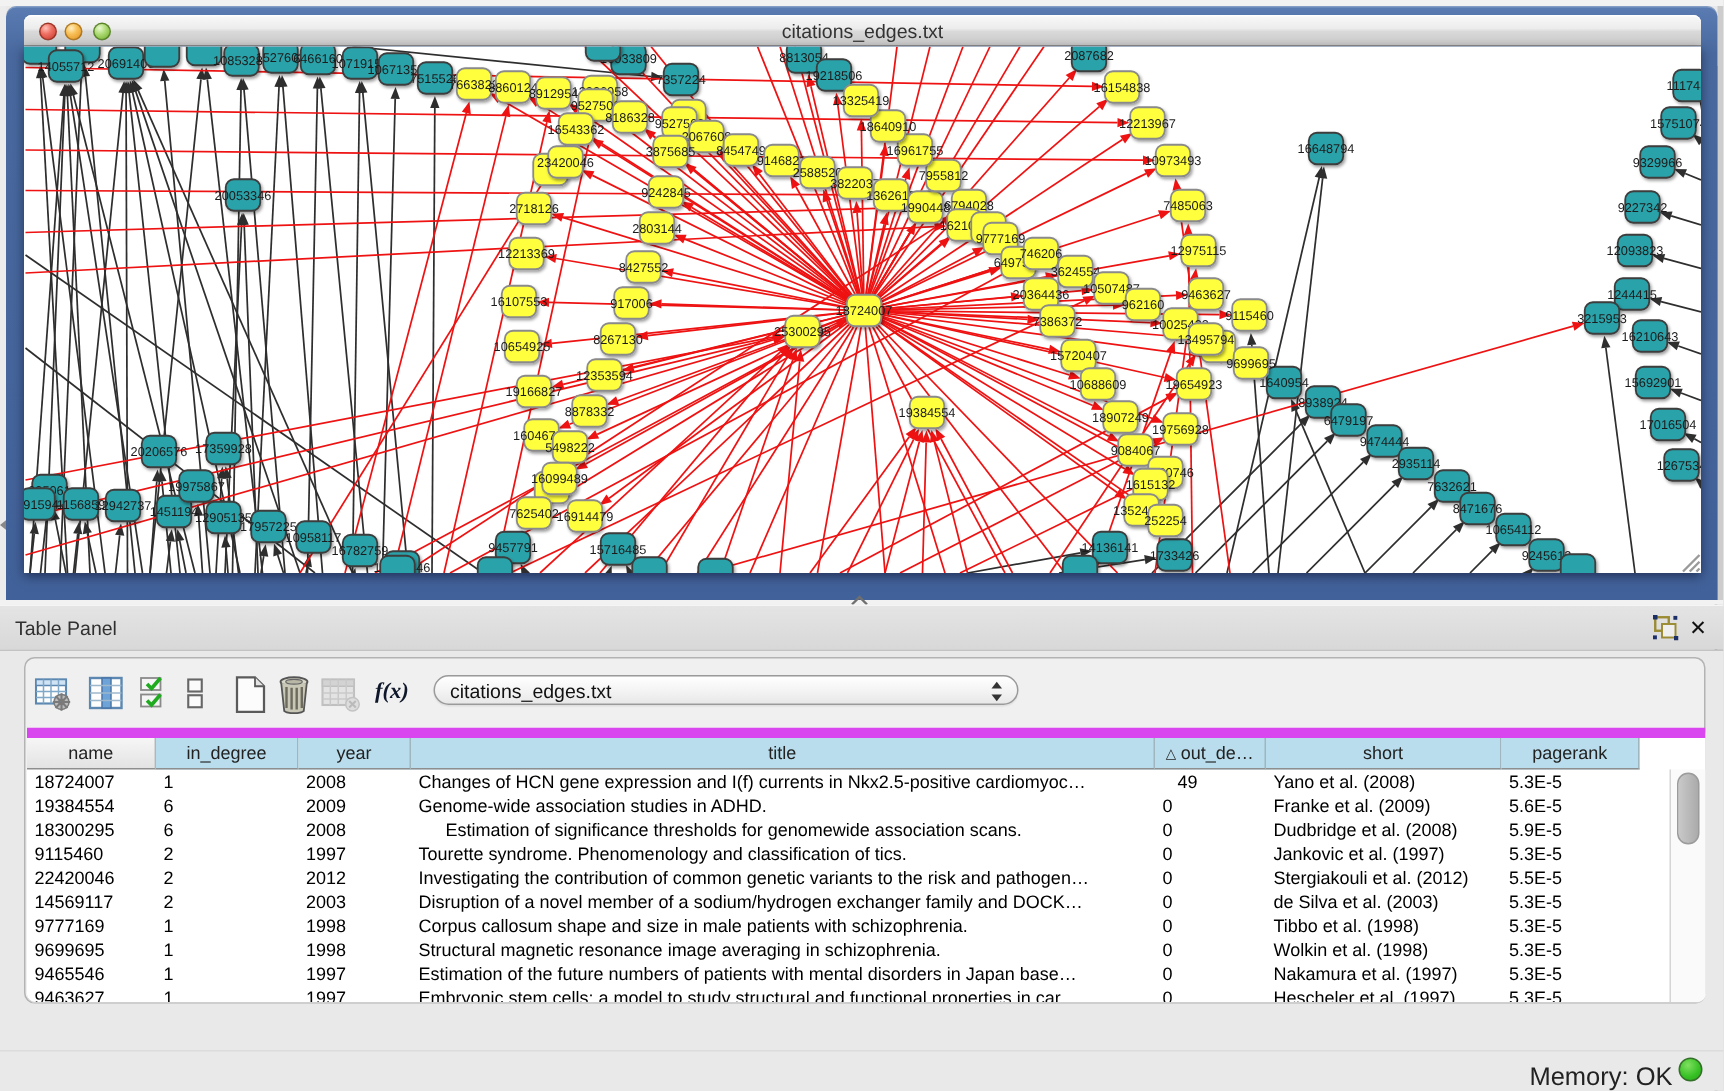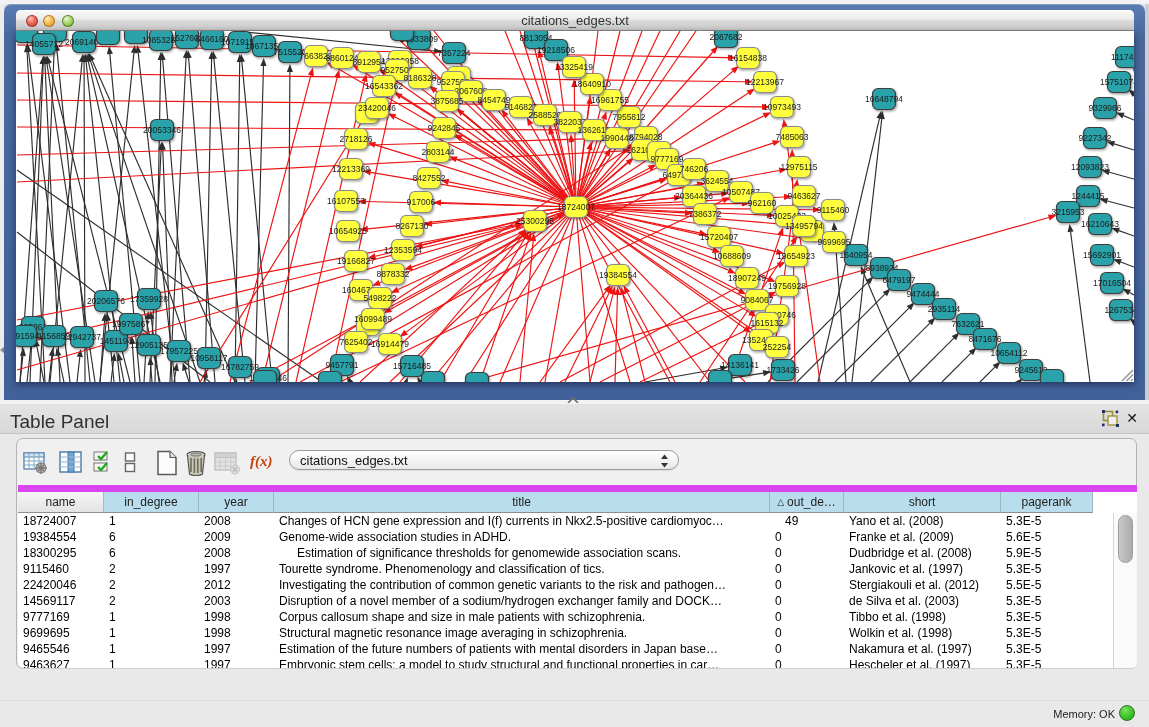--- a/index.html
+++ b/index.html
@@ -34,33 +34,33 @@
   .net-canvas { position:absolute; left:12px; top:27px; width:1118px; height:351px; background:#ffffff;
       box-shadow:0 2px 7px rgba(0,0,20,.5); overflow:hidden; }
   .net-canvas svg { display:block; }
 
   .split-strip { position:absolute; left:0; top:400px; width:1149px; height:3px; background:#f2f2f2; }
   .split-handle { position:absolute; left:566px; top:396px; }
   
   .tp-header { position:absolute; left:0; top:403px; width:1149px; height:31px;
       background:linear-gradient(180deg,#e4e4e4,#d8d8d8); border-top:1px solid #f5f5f5;
       border-bottom:1px solid #c3c3c3; }
-  .tp-title { position:absolute; left:10px; top:7px; font-size:19px; color:#303030;text-align:center; }
+  .tp-title { position:absolute; left:10px; top:7px; font-size:13px; color:#303030;text-align:center; }
   .tp-float { position:absolute; left:1102px; top:6px; width:17px; height:17px; }
   .tp-close { position:absolute; left:1123px; top:5px; width:18px; height:19px;
       font-size:14px; font-weight:bold; color:#111; text-align:center; line-height:19px; }
 
   .tp-body { position:absolute; left:0; top:434px; width:1149px; height:266px; background:#e9e9e9; }
   .tp-box { position:absolute; left:16px; top:4px; width:1121px; height:231px;
       background:#f0f0f0; border:1px solid #b3b3b3; border-radius:7px; }
 
   .toolbar { position:absolute; left:0px; top:3px; width:1119px; height:42px; }
   .tb-icon { position:absolute; top:8px; }
   .tb-fx { position:absolute; top:11px; font-family:"Liberation Serif","DejaVu Serif",serif;
-      font-style:italic; font-size:15px; font-weight:bold; color:#c2410c; }
+      font-style:italic; font-size:15px; font-weight:bold; color:#0f172a; }
   .dropdown { position:absolute; left:272px; top:8px; width:390px; height:20px;
       background:linear-gradient(180deg,#ffffff,#f2f2f2 60%,#e8e8e8);
       border:1px solid #9a9a9a; border-radius:10px; box-shadow:0 1px 1px rgba(0,0,0,.08); }
   .dd-text { position:absolute; left:10px; top:2px; font-size:13px; color:#111; }
   .dd-arrows { position:absolute; right:9px; top:3px; width:9px; height:14px; }
 
   .tbl-wrap { position:absolute; left:1px; top:46px; width:1119px; height:184px;
       background:#ffffff; border-top:7px solid #d946ef; border-bottom:1px solid #cfcfcf;
       border-radius:0 0 6px 6px; overflow:hidden; }
   .tbl-header { position:absolute; left:0; top:0; height:21px; }
@@ -83,21 +83,21 @@
       border:1px solid #9e9e9e; border-radius:4px; overflow:hidden; background:#ffffff;
       box-shadow:0 1px 0 rgba(255,255,255,.7); }
   .seg-btn { height:100%; font-size:12px; color:#111; text-align:center; line-height:19px;
       background:#ffffff; border-right:1px solid #bdbdbd; padding:0 14px; }
   .seg-btn:last-child { border-right:none; }
   .seg-btn.sel { background:linear-gradient(180deg,#a2a2a2,#848484 50%,#787878);
       color:#f3f3f3; text-shadow:0 -1px 0 rgba(0,0,0,.25); }
 
   .status-bar { position:absolute; left:0; top:700px; width:1149px; height:27px; background:#e9e9e9;
       border-top:1px solid #dcdcdc; }
-  .mem-label { position:absolute; left:1000px; width:115px; text-align:right; top:7px; font-size:11px; color:#222; }
+  .mem-label { position:absolute; left:1000px; width:115px; text-align:right; top:7px; font-size:17px; color:#222; }
   .mem-dot { position:absolute; left:1119px; top:4px; width:16px; height:16px; border-radius:50%;
       background:radial-gradient(circle at 38% 30%, #7fe060, #35c023 60%, #2aa31a);
       border:1.5px solid #35702a; }
 </style>
 </head>
 <body>
 
 <div class="top-strip"></div>
 <div class="left-strip"></div>
 <div class="right-outer"></div>

